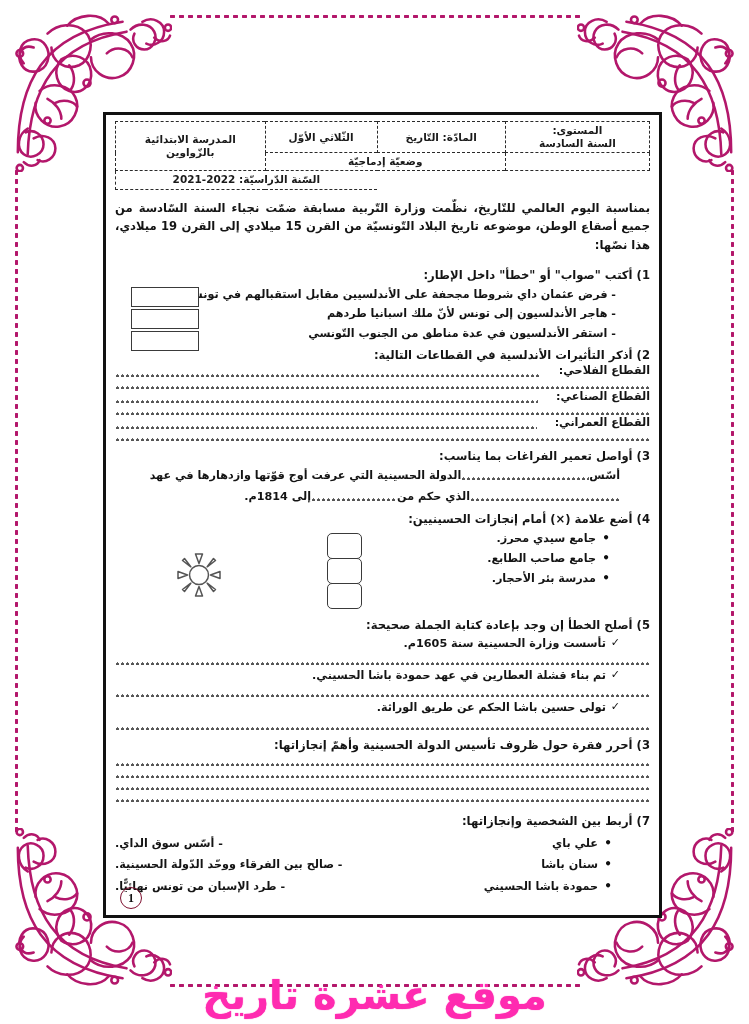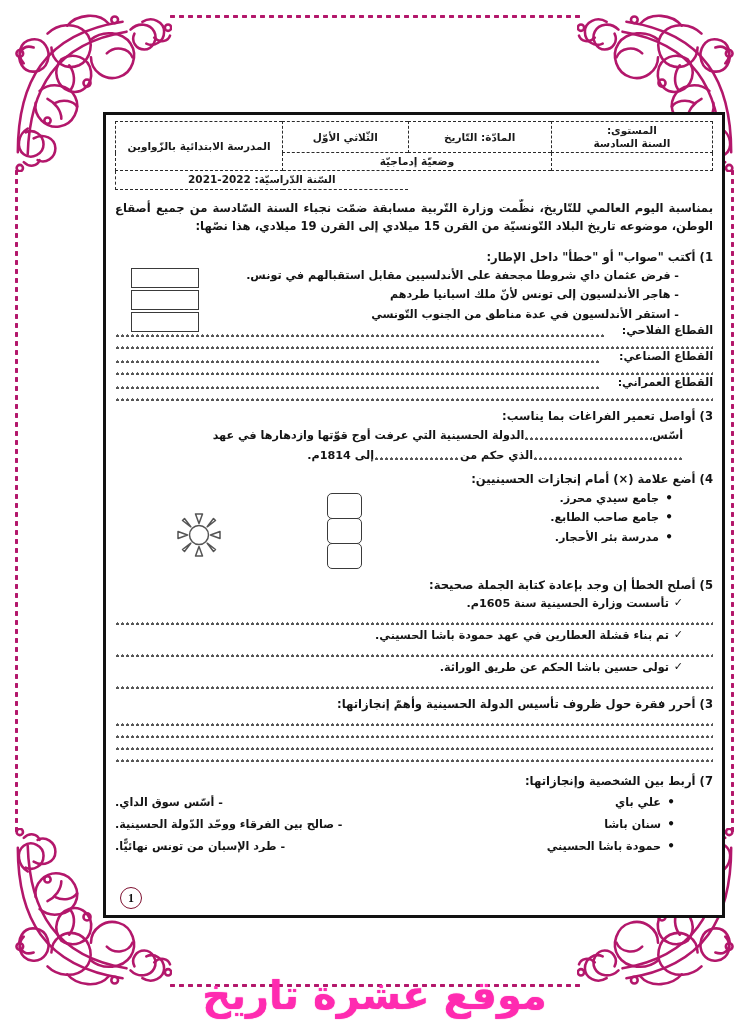--- a/index.html
+++ b/index.html
@@ -33,21 +33,21 @@
     background-image: radial-gradient(#b3176b 42%, transparent 45%);
     background-size: 5px 9px; background-repeat: repeat-y;
   }
   .dot-line.v.left  { left:14px; }
   .dot-line.v.right { right:14px; }
 
   
   .sheet {
     position:absolute;
     left:103px; top:112px;
-    width:622px; height:806px;
+    width:559px; height:806px;
     border:3px solid #111;
     background:#fff;
     padding:6px 9px 4px 9px;
   }
 
   
   table.head {
     width:100%;
     border-collapse:collapse;
     font-size:10.5px;
@@ -362,20 +362,21 @@
     <div class="boxcol">
       <div class="sqbox"></div>
       <div class="sqbox"></div>
       <div class="sqbox"></div>
     </div>
     <div class="stmt">- فرض عثمان داي شروطا مجحفة على الأندلسيين مقابل استقبالهم في تونس.</div>
     <div class="stmt">- هاجر الأندلسيون إلى تونس لأنّ ملك اسبانيا طردهم</div>
     <div class="stmt">- استقر الأندلسيون في عدة مناطق من الجنوب التّونسي</div>
   </div>
 
+  <div class="q">2) أذكر التأثيرات الأندلسية في القطاعات التالية:</div>
 
   <div class="label-line">
     <span class="lbl">القطاع الفلاحي:</span>
     <span class="dots"></span>
   </div>
   <div class="rule"></div>
 
   <div class="label-line">
     <span class="lbl">القطاع الصناعي:</span>
     <span class="dots"></span>

